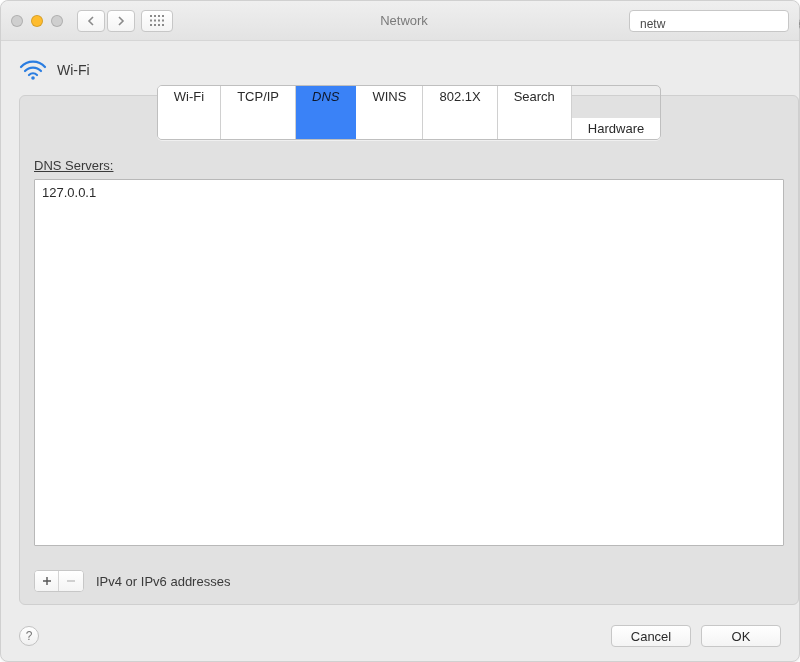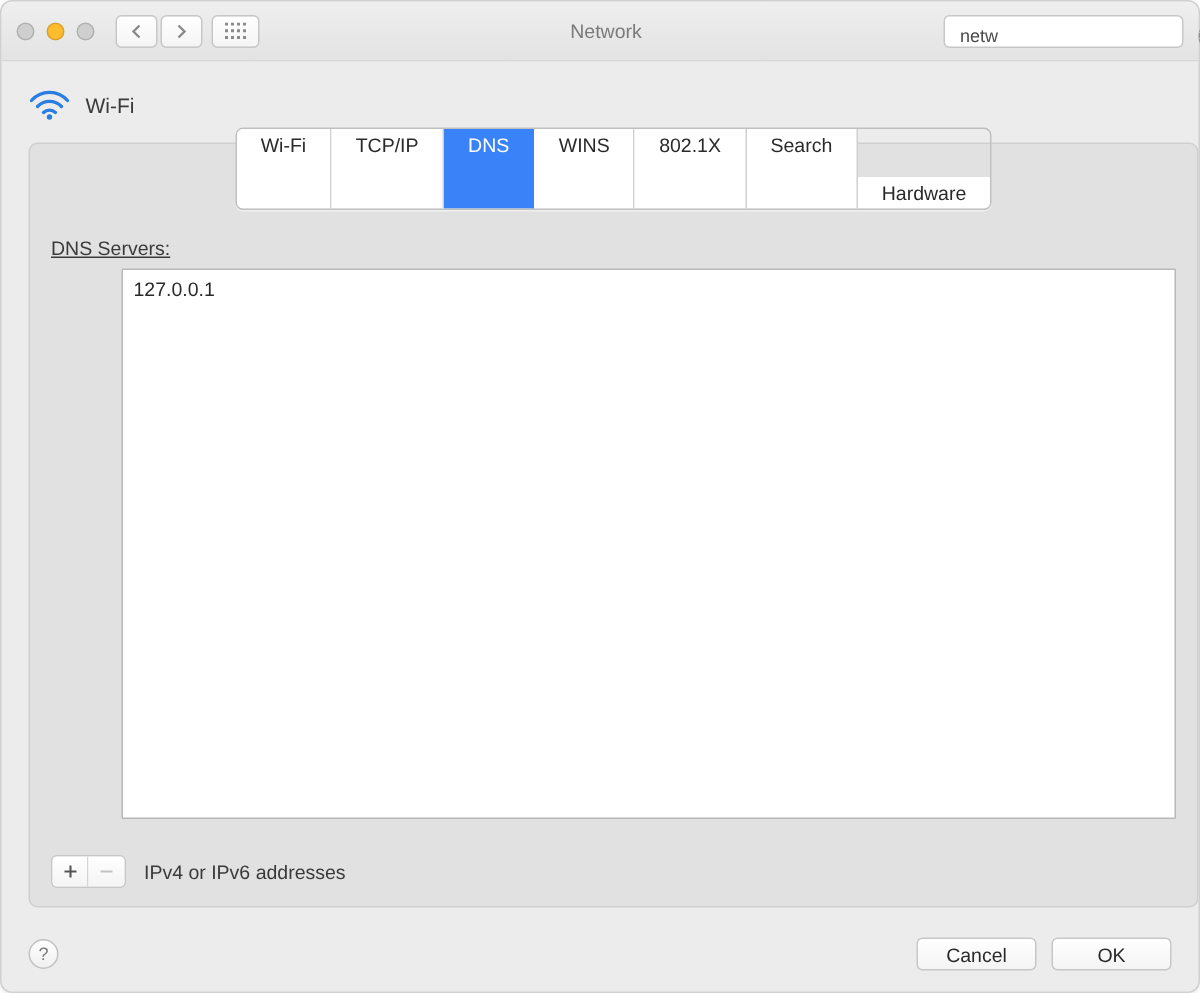--- a/index.html
+++ b/index.html
@@ -147,22 +147,23 @@
       font-size: 13px;
       background: #fff;
       color: #2a2a2a;
       border-right: 1px solid #d0d0d0;
       cursor: default;
       line-height: 17px;
     }
     .tab:last-child { border-right: none; margin-top: 32px; }
     .tab.active {
       background: #3a82f7;
-      color: #ffffff;
+      color: #0f172a;
       border-right-color: #3a82f7;
+      font-style: italic;
     }
     .columns {
       display: flex;
       gap: 28px;
       flex: 1;
     }
     .col {
       flex: 1;
       display: flex;
       flex-direction: column;
@@ -173,21 +174,20 @@
       margin-bottom: 6px;
       text-decoration: underline;
     }
     .listbox {
       flex: 1;
       background: #fff;
       border: 1px solid #b8b8b8;
       border-radius: 1px;
       padding: 4px 6px;
       overflow: auto;
-      margin-left: 47px;
     }
     .list-item {
       font-size: 13px;
       color: #2a2a2a;
       padding: 0 1px;
       line-height: 17px;
       white-space: nowrap;
     }
     .list-item.placeholder { color: #b5b5b5; }
     .list-controls {

